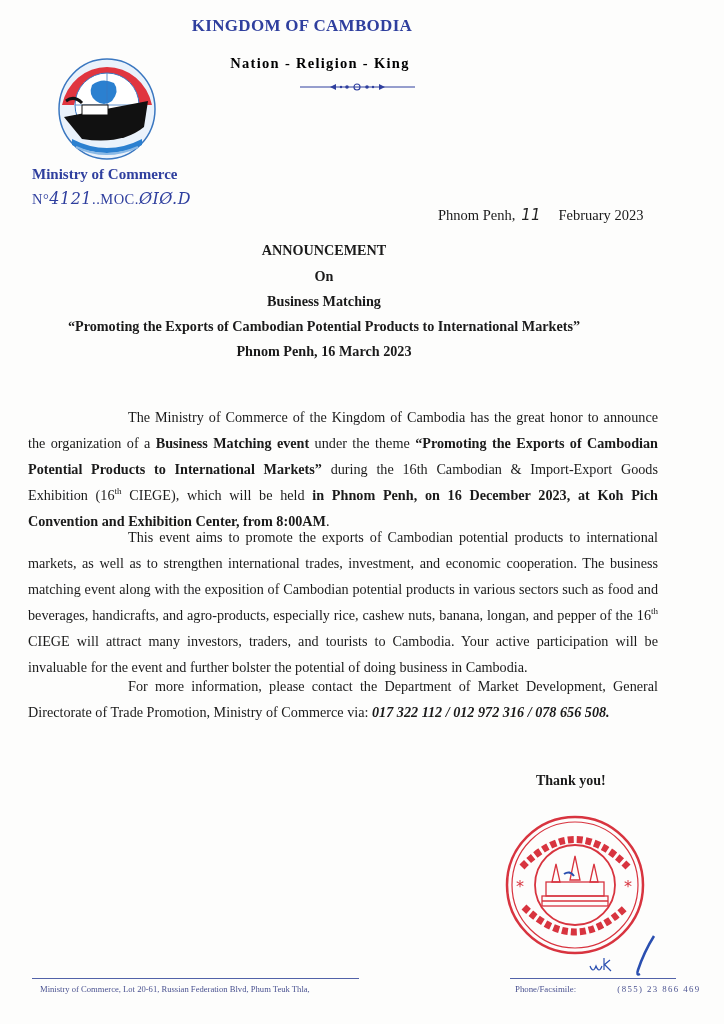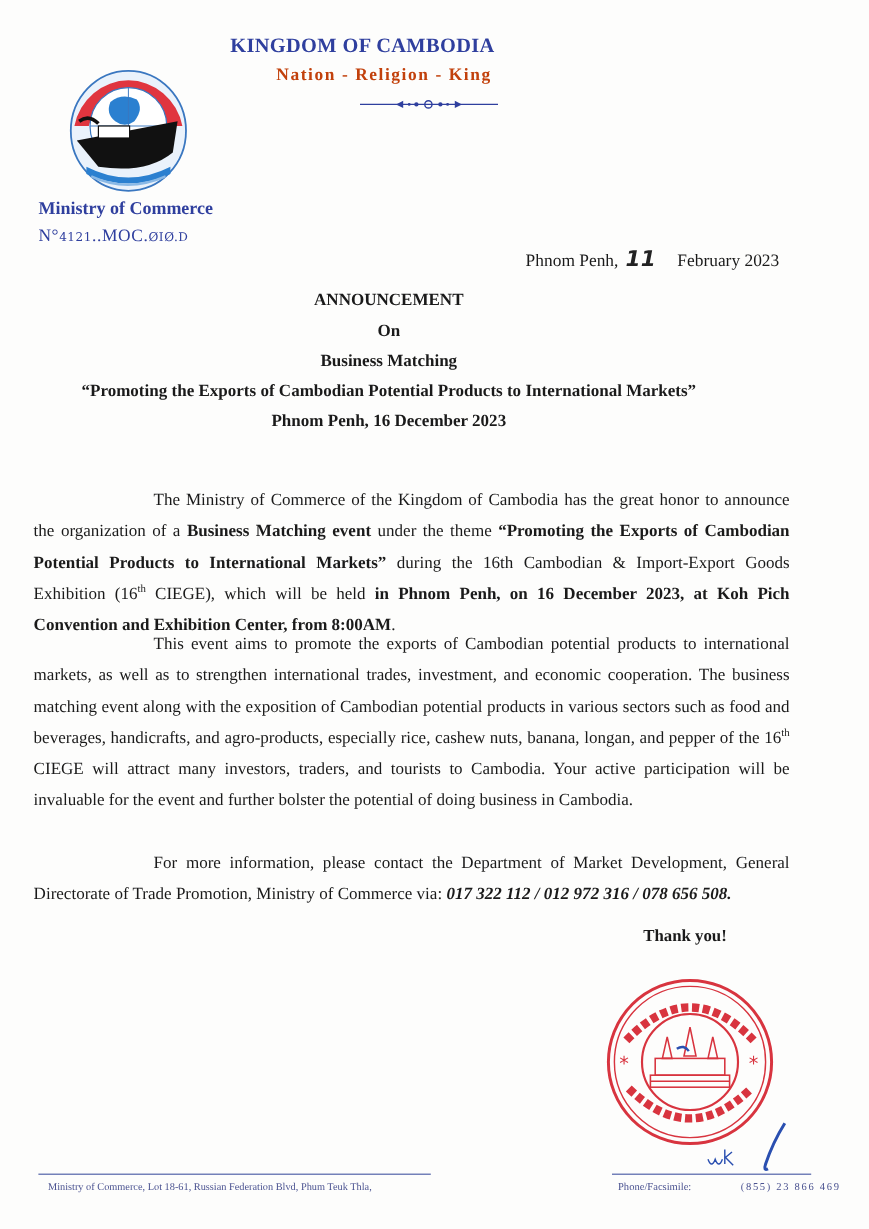--- a/index.html
+++ b/index.html
@@ -1,27 +1,27 @@
 <!DOCTYPE html>
 <html><head>
 <meta charset="utf-8">
 <style>
   html, body { margin:0; padding:0; }
   body { width:724px; height:1024px; background:#fdfdfc; position:relative; overflow:hidden;
          font-family:"Liberation Serif", "DejaVu Serif", serif; color:#1a1a1a; }
   .abs { position:absolute; }
-  .kingdom { left:0; width:604px; top:28px; text-align:center; color:#2f3f9e; font-weight:bold; font-size:17px; letter-spacing:0.3px; }
-  .motto { left:0; width:640px; top:55px; text-align:center; color:#c2410c; font-weight:bold; font-size:14.5px; letter-spacing:1.3px; }
+  .kingdom { left:0; width:604px; top:16px; text-align:center; color:#2f3f9e; font-weight:bold; font-size:17px; letter-spacing:0.3px; }
+  .motto { left:0; width:640px; top:55px; text-align:center; color:#000000; font-weight:bold; font-size:14.5px; letter-spacing:1.3px; }
   .ornament { left:300px; top:80px; width:115px; height:14px; }
   .logo { left:52px; top:55px; width:110px; height:112px; }
   .ministry { left:32px; top:166px; color:#2f3f9e; font-weight:bold; font-size:15px; }
   .refno { left:32px; top:189px; color:#2f3f9e; font-size:14.5px; letter-spacing:0.5px; }
-  .refno .hand { font-family:"DejaVu Serif", serif; font-size:10px; }
+  .refno .hand { font-style:italic; font-family:"DejaVu Serif", serif; font-size:16px; }
   .dateline { left:438px; top:206px; font-size:14.5px; }
-  .dateline .hand { font-style:italic; font-weight:bold; color:#222; font-family:"DejaVu Sans", sans-serif; margin:0 18px 0 6px; font-size:18px; }
+  .dateline .hand { font-style:italic; font-weight:normal; color:#222; font-family:"DejaVu Sans", sans-serif; margin:0 18px 0 6px; font-size:15px; }
   .center { left:0; width:648px; text-align:center; font-weight:bold; font-size:14.2px; }
   .para { left:28px; width:630px; font-size:14.2px; line-height:26px; text-align:justify; }
   .para p { margin:0; text-indent:100px; }
   sup { font-size:9px; line-height:0; }
   .thanks { left:536px; top:773px; font-weight:bold; font-size:14px; }
   .stamp { left:502px; top:812px; width:146px; height:146px; }
   .sig { left:588px; top:930px; width:80px; height:50px; }
   .footer-line-left { left:32px; top:978px; width:327px; height:1px; background:#5262a8; }
   .footer-line-right { left:510px; top:978px; width:166px; height:1px; background:#5262a8; }
   .foot-left { left:40px; top:981px; font-size:8.6px; line-height:16px; color:#4a5290; }
@@ -62,29 +62,29 @@
 </div>
 
 <div class="abs dateline">
   <span>Phnom Penh,</span><span class="hand">11</span><span>February  2023</span>
 </div>
 
 <div class="abs center" style="top:242px">ANNOUNCEMENT</div>
 <div class="abs center" style="top:268px">On</div>
 <div class="abs center" style="top:293px">Business Matching</div>
 <div class="abs center" style="top:318px">“Promoting the Exports of Cambodian Potential Products to International Markets”</div>
-<div class="abs center" style="top:343px">Phnom Penh, 16 December 2023</div>
+<div class="abs center" style="top:343px">Phnom Penh, 16 March 2023</div>
 
 <div class="abs para" style="top:404px">
   <p><span>The Ministry of Commerce of the Kingdom of Cambodia has the great honor to announce the organization of a </span><b>Business Matching event</b><span> under the theme </span><b>“Promoting the Exports of Cambodian Potential Products to International Markets”</b><span> during the 16th Cambodian &amp; Import-Export Goods Exhibition (16</span><sup>th</sup><span> CIEGE), which will be held </span><b>in Phnom Penh, on 16 December 2023, at Koh Pich Convention and Exhibition Center, from 8:00AM</b><span>.</span></p>
 </div>
 <div class="abs para" style="top:524px">
   <p><span>This event aims to promote the exports of Cambodian potential products to international markets, as well as to strengthen international trades, investment, and economic cooperation. The business matching event along with the exposition of Cambodian potential products in various sectors such as food and beverages, handicrafts, and agro-products, especially rice, cashew nuts, banana, longan, and pepper of the 16</span><sup>th</sup><span> CIEGE will attract many investors, traders, and tourists to Cambodia. Your active participation will be invaluable for the event and further bolster the potential of doing business in Cambodia.</span></p>
 </div>
-<div class="abs para" style="top:706px">
+<div class="abs para" style="top:673px">
   <p><span>For more information, please contact the Department of Market Development, General Directorate of Trade Promotion, Ministry of Commerce via: </span><b><i>017 322 112 / 012 972 316 / 078 656 508.</i></b></p>
 </div>
 
 <div class="abs thanks">Thank you!</div>
 <svg class="abs stamp" viewBox="0 0 146 146">
   <circle cx="73" cy="73" r="68" fill="none" stroke="#d8343f" stroke-width="2.5"></circle>
   <circle cx="73" cy="73" r="63" fill="none" stroke="#d8343f" stroke-width="1.2"></circle>
   <circle cx="73" cy="73" r="40" fill="none" stroke="#d8343f" stroke-width="1.8"></circle>
   <path d="M20 55 q53 -55 106 0" stroke="#d8343f" stroke-width="7" fill="none" stroke-dasharray="6 3"></path>
   <path d="M22 95 q51 50 102 0" stroke="#d8343f" stroke-width="7" fill="none" stroke-dasharray="6 3"></path>
@@ -100,17 +100,17 @@
 </svg>
 <svg class="abs sig" viewBox="0 0 80 50">
   <path d="M2 36 q3 8 6 0 q3 8 6 0" stroke="#2a4fb0" stroke-width="1.2" fill="none"></path>
   <path d="M16 28 l0 12 M16 35 l6 -5 M17 35 l6 6" stroke="#2a4fb0" stroke-width="1.2" fill="none"></path>
   <path d="M66 6 q-10 16 -16 34 q-2 6 2 4" stroke="#2a4fb0" stroke-width="2.5" fill="none"></path>
 </svg>
 
 <div class="abs footer-line-left"></div>
 <div class="abs footer-line-right"></div>
 <div class="abs foot-left">
-  <div>Ministry of Commerce, Lot 18-61, Russian Federation Blvd, Phum Teuk Thla,</div>
+  <div>Ministry of Commerce, Lot 20-61, Russian Federation Blvd, Phum Teuk Thla,</div>
 </div>
 <div class="abs foot-right">
   <span>Phone/Facsimile: </span><span class="nums">(855) 23 866 469</span>
 </div>
 
 </body></html>

